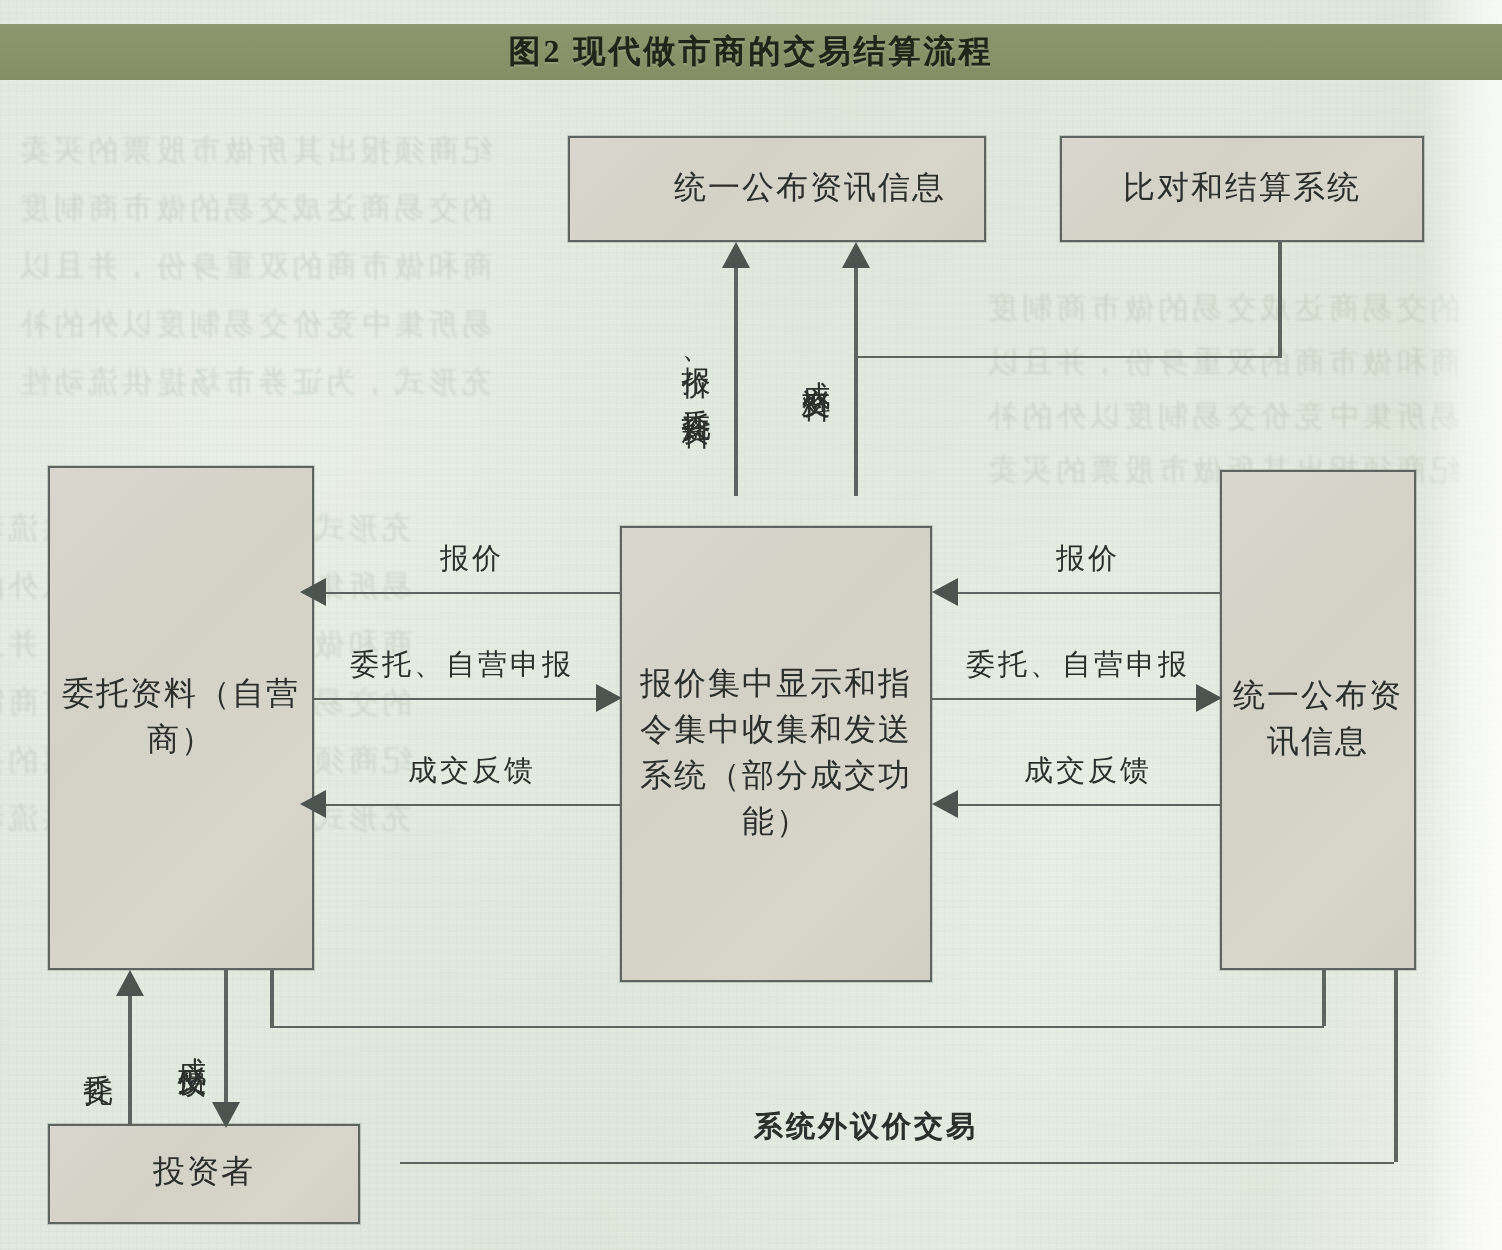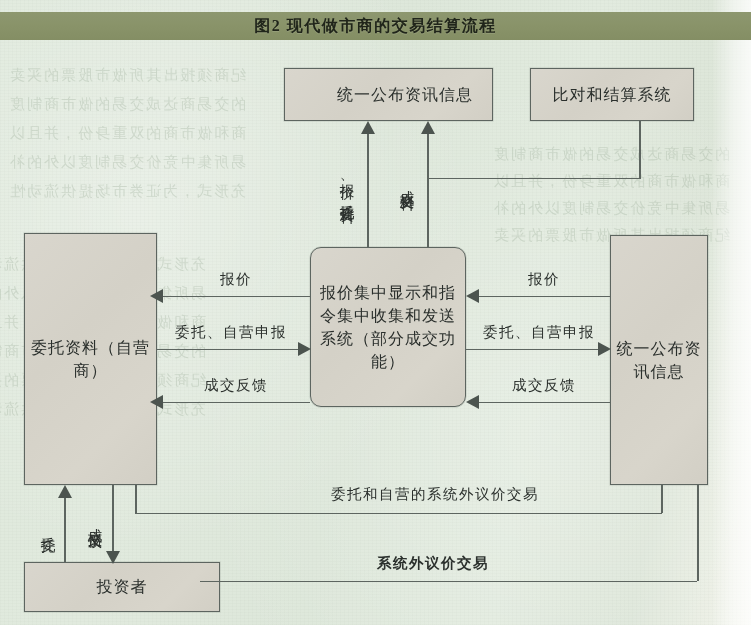--- a/index.html
+++ b/index.html
@@ -130,37 +130,37 @@
   <div id="edge"></div>
 
   <div id="titlebar">
     <span class="t">图2  现代做市商的交易结算流程</span>
   </div>
 
   <div class="box" style="left:284px;top:68px;width:209px;height:53px;padding-left:33px;">
     <span class="lbl">统一公布资讯信息</span>
   </div>
 
-  <div class="box" style="left:530px;top:68px;width:164px;height:53px;">
+  <div class="box" style="left:530px;top:68px;width:182px;height:53px;">
     <span class="lbl">比对和结算系统</span>
   </div>
 
-  <div class="box" style="left:310px;top:247px;width:156px;height:160px;border-radius:11px;">
+  <div class="box" style="left:310px;top:263px;width:156px;height:228px;">
     <span class="lbl">报价集中显示和指令集中收集和发送系统（部分成交功能）</span>
   </div>
 
   <div class="box" style="left:24px;top:233px;width:133px;height:252px;">
     <span class="lbl">委托资料（自营商）</span>
   </div>
 
   <div class="box" style="left:610px;top:235px;width:98px;height:250px;">
     <span class="lbl">统一公布资讯信息</span>
   </div>
 
-  <div class="box" style="left:24px;top:562px;width:196px;height:50px;">
+  <div class="box" style="left:24px;top:562px;width:156px;height:50px;">
     <span class="lbl">投资者</span>
   </div>
 
   <div class="vline" style="left:367px;top:128px;height:120px;"></div>
   <div class="arrow up" style="left:361px;top:121px;"></div>
   <div class="elabel vert" style="left:337px;top:130px;height:112px;">报价、委托资料</div>
 
   <div class="vline" style="left:427px;top:128px;height:120px;"></div>
   <div class="arrow up" style="left:421px;top:121px;"></div>
   <div class="elabel vert" style="left:397px;top:138px;height:90px;">成交资料</div>
@@ -196,19 +196,18 @@
   <div class="arrow up" style="left:58px;top:485px;"></div>
   <div class="elabel vert" style="left:38px;top:500px;height:54px;">委托</div>
 
   <div class="vline" style="left:112px;top:485px;height:68px;"></div>
   <div class="arrow down" style="left:106px;top:551px;"></div>
   <div class="elabel vert" style="left:85px;top:490px;height:62px;">成交反馈</div>
 
   <div class="vline" style="left:135px;top:485px;height:28px;"></div>
   <div class="hline" style="left:135px;top:512.5px;width:527px;"></div>
   <div class="vline" style="left:661px;top:485px;height:28px;"></div>
-  <div class="elabel" style="left:270px;top:485px;width:330px;">委托和自营的系统外议价交易</div>
 
   <div class="hline" style="left:200px;top:580.5px;width:497px;"></div>
   <div class="vline" style="left:697px;top:485px;height:96px;"></div>
   <div class="elabel" style="left:268px;top:554px;width:330px;font-weight:bold;">系统外议价交易</div>
 
 </div>
 
 </body></html>

